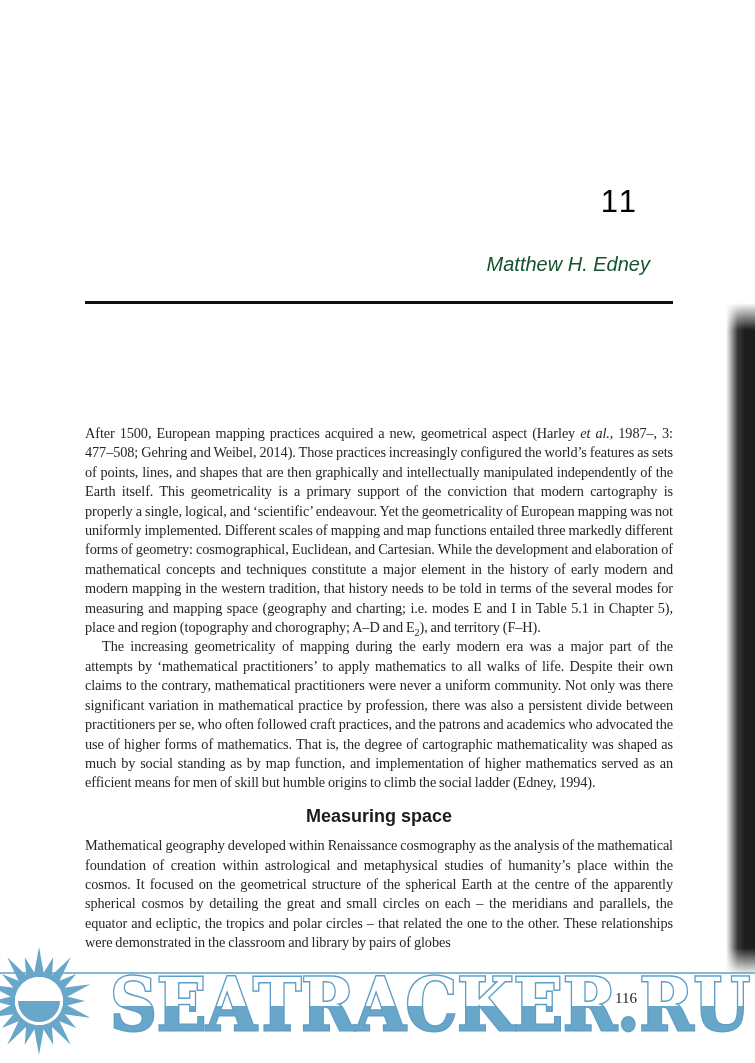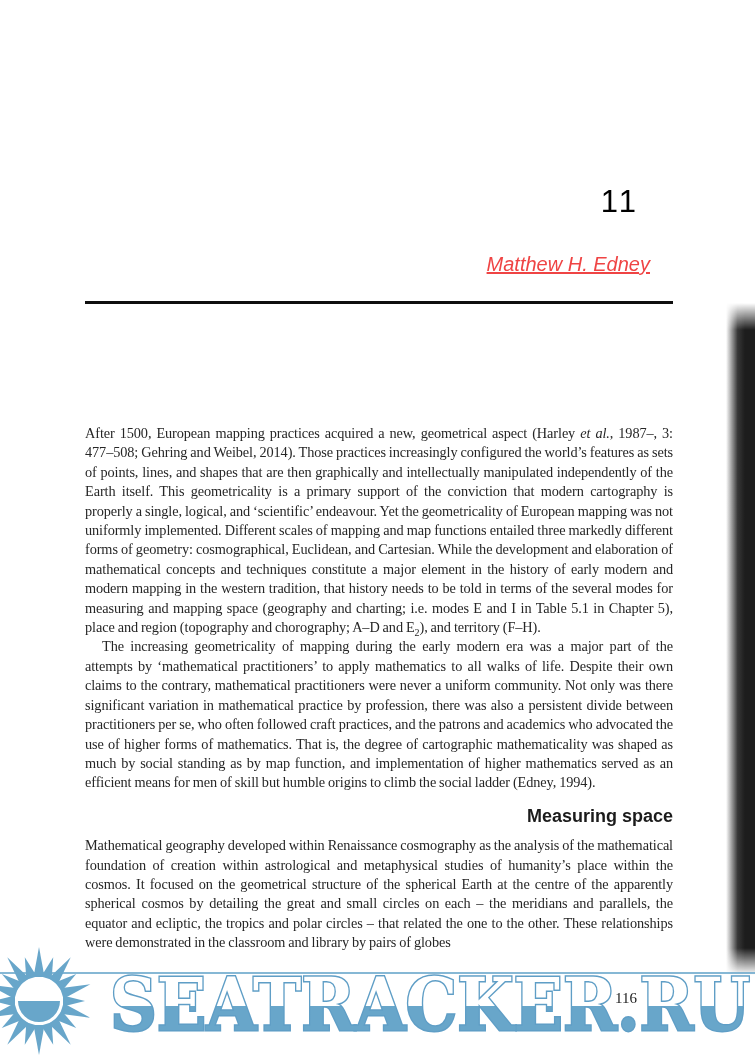--- a/index.html
+++ b/index.html
@@ -20,42 +20,41 @@
   }
   .chapter-title{
     position:absolute; top:183px; right:108px;
     font-family:"Liberation Sans", sans-serif;
     font-size:35px; font-weight:700; letter-spacing:-0.3px;
     color:#1b1b1b; white-space:nowrap;
   }
   .author-name{
     position:absolute; top:253px; right:105px;
     font-family:"Liberation Sans", sans-serif;
-    font-style:italic; font-size:20px; color:#ef4444;
+    font-style:italic; font-size:20px; color:#14532d;
     white-space:nowrap;
-    text-decoration:underline;
   }
   .title-rule{
     position:absolute; top:301px; left:85px; width:588px; height:3px;
     background:#0f0f0f;
   }
   
   .body-text{
     position:absolute; top:424px; left:85px; width:588px;
     font-size:14.3px; line-height:19.4px; color:#262626;
     text-align:justify; letter-spacing:-0.1px; word-spacing:-0.5px;
     z-index:3;
   }
   .body-text p{margin:0; padding:0;}
   .para-indent{text-indent:17px;}
   .section-heading{
     margin:14px 0 10px 0 !important;
     font-family:"Liberation Sans", sans-serif;
     font-size:18px; font-weight:700; color:#1b1b1b;
-    text-align:right; letter-spacing:0; word-spacing:0;
+    text-align:center; letter-spacing:0; word-spacing:0;
   }
   .body-text sub{font-size:10px; line-height:0;}
   .cite-italic{font-style:italic;}
   
   .page-number{
     position:absolute; top:990px; left:615px;
     font-size:15px; color:#1c1c1c; z-index:5;
   }
   
   .right-edge-shadow{

